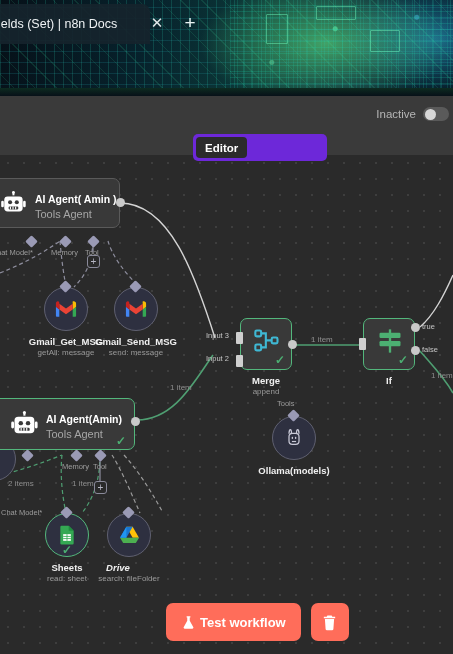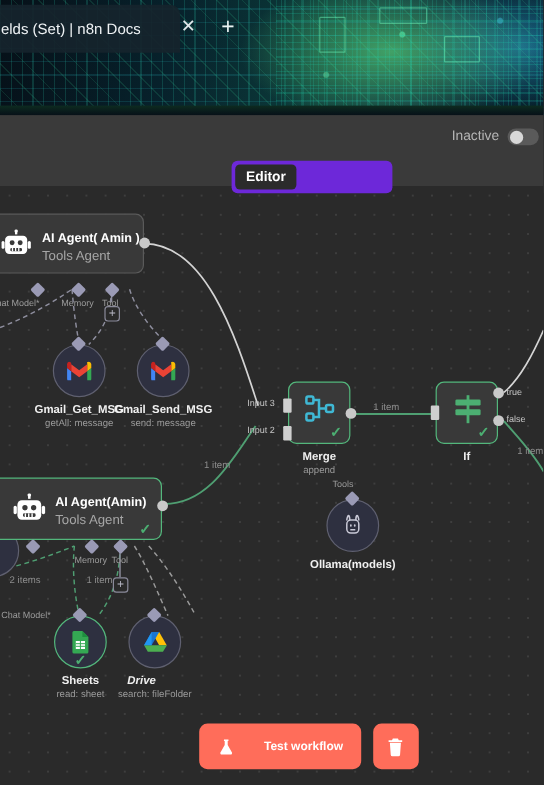--- a/index.html
+++ b/index.html
@@ -102,22 +102,22 @@
   .plusbtn{ position:absolute; width:13px; height:13px; border:1px solid #8a8a9a;
     border-radius:3px; color:#b6b6c4; font-size:10px; line-height:11px;
     text-align:center; background:#2a2a2a; cursor:pointer; }
   .inport{ position:absolute; width:7px; height:12px; background:#cfcfcf;
     border-radius:1px; }
 
   
   .actions{ position:absolute; left:166px; top:603px; display:flex; gap:10px;
     z-index:20; }
   .btn-test{ height:38px; padding:0 15px; border-radius:7px; background:#ff6d5a;
-    color:#fff; font-size:10px; font-weight:bold; display:flex; align-items:center;
-    gap:24px; cursor:pointer; border:none; font-family:"Liberation Sans", sans-serif;}
+    color:#fff; font-size:13px; font-weight:bold; display:flex; align-items:center;
+    gap:4px; cursor:pointer; border:none; font-family:"Liberation Sans", sans-serif;}
   .btn-trash{ width:38px; height:38px; border-radius:7px; background:#ff6d5a;
     display:flex; align-items:center; justify-content:center; cursor:pointer;
     border:none; }
 </style>
 </head>
 <body>
 
 <div id="root">
 
   <div class="chrome">

